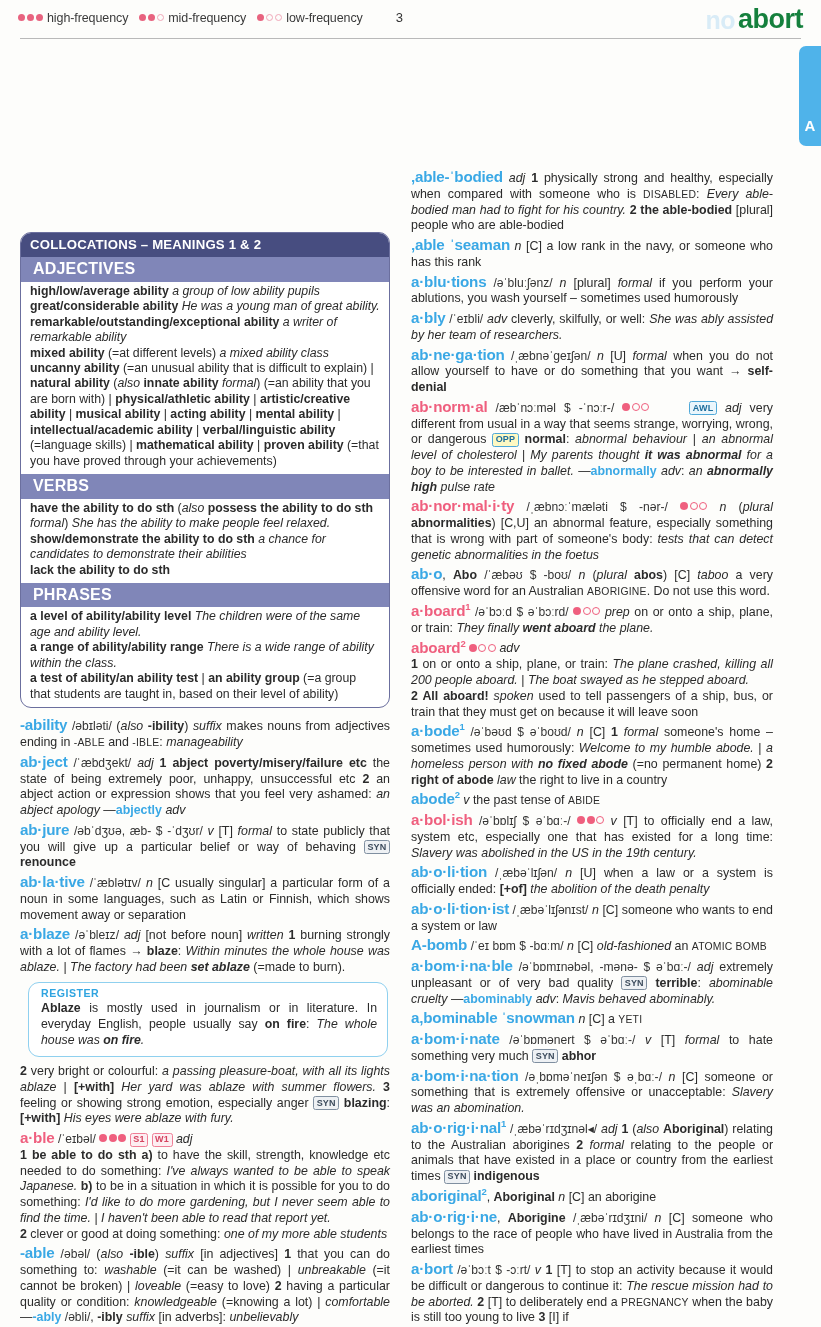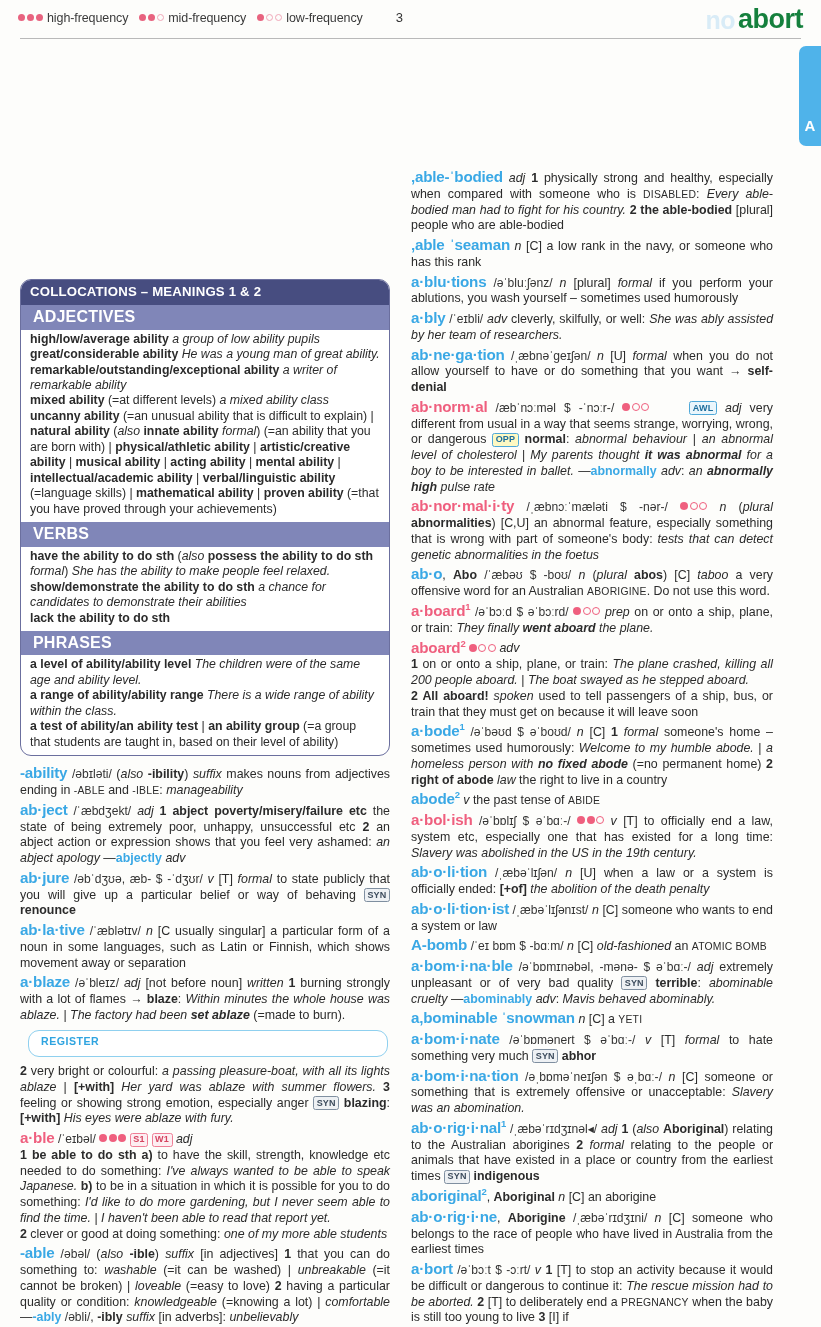--- a/index.html
+++ b/index.html
@@ -225,20 +225,21 @@
     </div>
 
     <div class="entry"><span class="hw blue">-ability</span> <span class="phon">/əbɪləti/</span> (<i>also</i> <b>-ibility</b>) <i>suffix</i> makes nouns from adjectives ending in <span class="sc">-ABLE</span> and <span class="sc">-IBLE</span>: <i>manageability</i></div>
     <div class="entry"><span class="hw blue">ab·ject</span> <span class="phon">/ˈæbdʒekt/</span> <i>adj</i> <b>1 abject poverty/misery/failure etc</b> the state of being extremely poor, unhappy, unsuccessful etc <b>2</b> an abject action or expression shows that you feel very ashamed: <i>an abject apology</i> —<span class="deriv">abjectly</span> <i>adv</i></div>
     <div class="entry"><span class="hw blue">ab·jure</span> <span class="phon">/əbˈdʒʊə, æb- $ -ˈdʒʊr/</span> <i>v</i> [T] <i>formal</i> to state publicly that you will give up a particular belief or way of behaving <span class="badge syn">SYN</span> <b>renounce</b></div>
     <div class="entry"><span class="hw blue">ab·la·tive</span> <span class="phon">/ˈæblətɪv/</span> <i>n</i> [C usually singular] a particular form of a noun in some languages, such as Latin or Finnish, which shows movement away or separation</div>
     <div class="entry"><span class="hw blue">a·blaze</span> <span class="phon">/əˈbleɪz/</span> <i>adj</i> [not before noun] <i>written</i> <b>1</b> burning strongly with a lot of flames → <b>blaze</b>: <i>Within minutes the whole house was ablaze.</i> | <i>The factory had been <b>set ablaze</b></i> (=made to burn).</div>
 
     <div class="register-box">
       <div class="register-label">REGISTER</div>
+      <div class="register-text"><b>Ablaze</b> is mostly used in journalism or in literature. In everyday English, people usually say <b>on fire</b>: <i>The whole house was <b>on fire</b>.</i></div>
     </div>
 
     <div class="entry"><b>2</b> very bright or colourful: <i>a passing pleasure-boat, with all its lights ablaze</i> | <b>[+with]</b> <i>Her yard was ablaze with summer flowers.</i> <b>3</b> feeling or showing strong emotion, especially anger <span class="badge syn">SYN</span> <b>blazing</b>: <b>[+with]</b> <i>His eyes were ablaze with fury.</i></div>
     <div class="entry"><span class="hw pink">a·ble</span> <span class="phon">/ˈeɪbəl/</span> <span class="freq">
           <span class="d f"></span>
           <span class="d f"></span>
           <span class="d f"></span>
         </span> <span class="badge pinkbox">S1</span> <span class="badge pinkbox">W1</span> <i>adj</i><br><b>1 be able to do sth a)</b> to have the skill, strength, knowledge etc needed to do something: <i>I've always wanted to be able to speak Japanese.</i> <b>b)</b> to be in a situation in which it is possible for you to do something: <i>I'd like to do more gardening, but I never seem able to find the time.</i> | <i>I haven't been able to read that report yet.</i><br><b>2</b> clever or good at doing something: <i>one of my more able students</i></div>
     <div class="entry"><span class="hw blue">-able</span> <span class="phon">/əbəl/</span> (<i>also</i> <b>-ible</b>) <i>suffix</i> [in adjectives] <b>1</b> that you can do something to: <i>washable</i> (=it can be washed) | <i>unbreakable</i> (=it cannot be broken) | <i>loveable</i> (=easy to love) <b>2</b> having a particular quality or condition: <i>knowledgeable</i> (=knowing a lot) | <i>comfortable</i> —<span class="deriv">-ably</span> <span class="phon">/əbli/</span>, <b>-ibly</b> <i>suffix</i> [in adverbs]: <i>unbelievably</i></div>
   </div>

